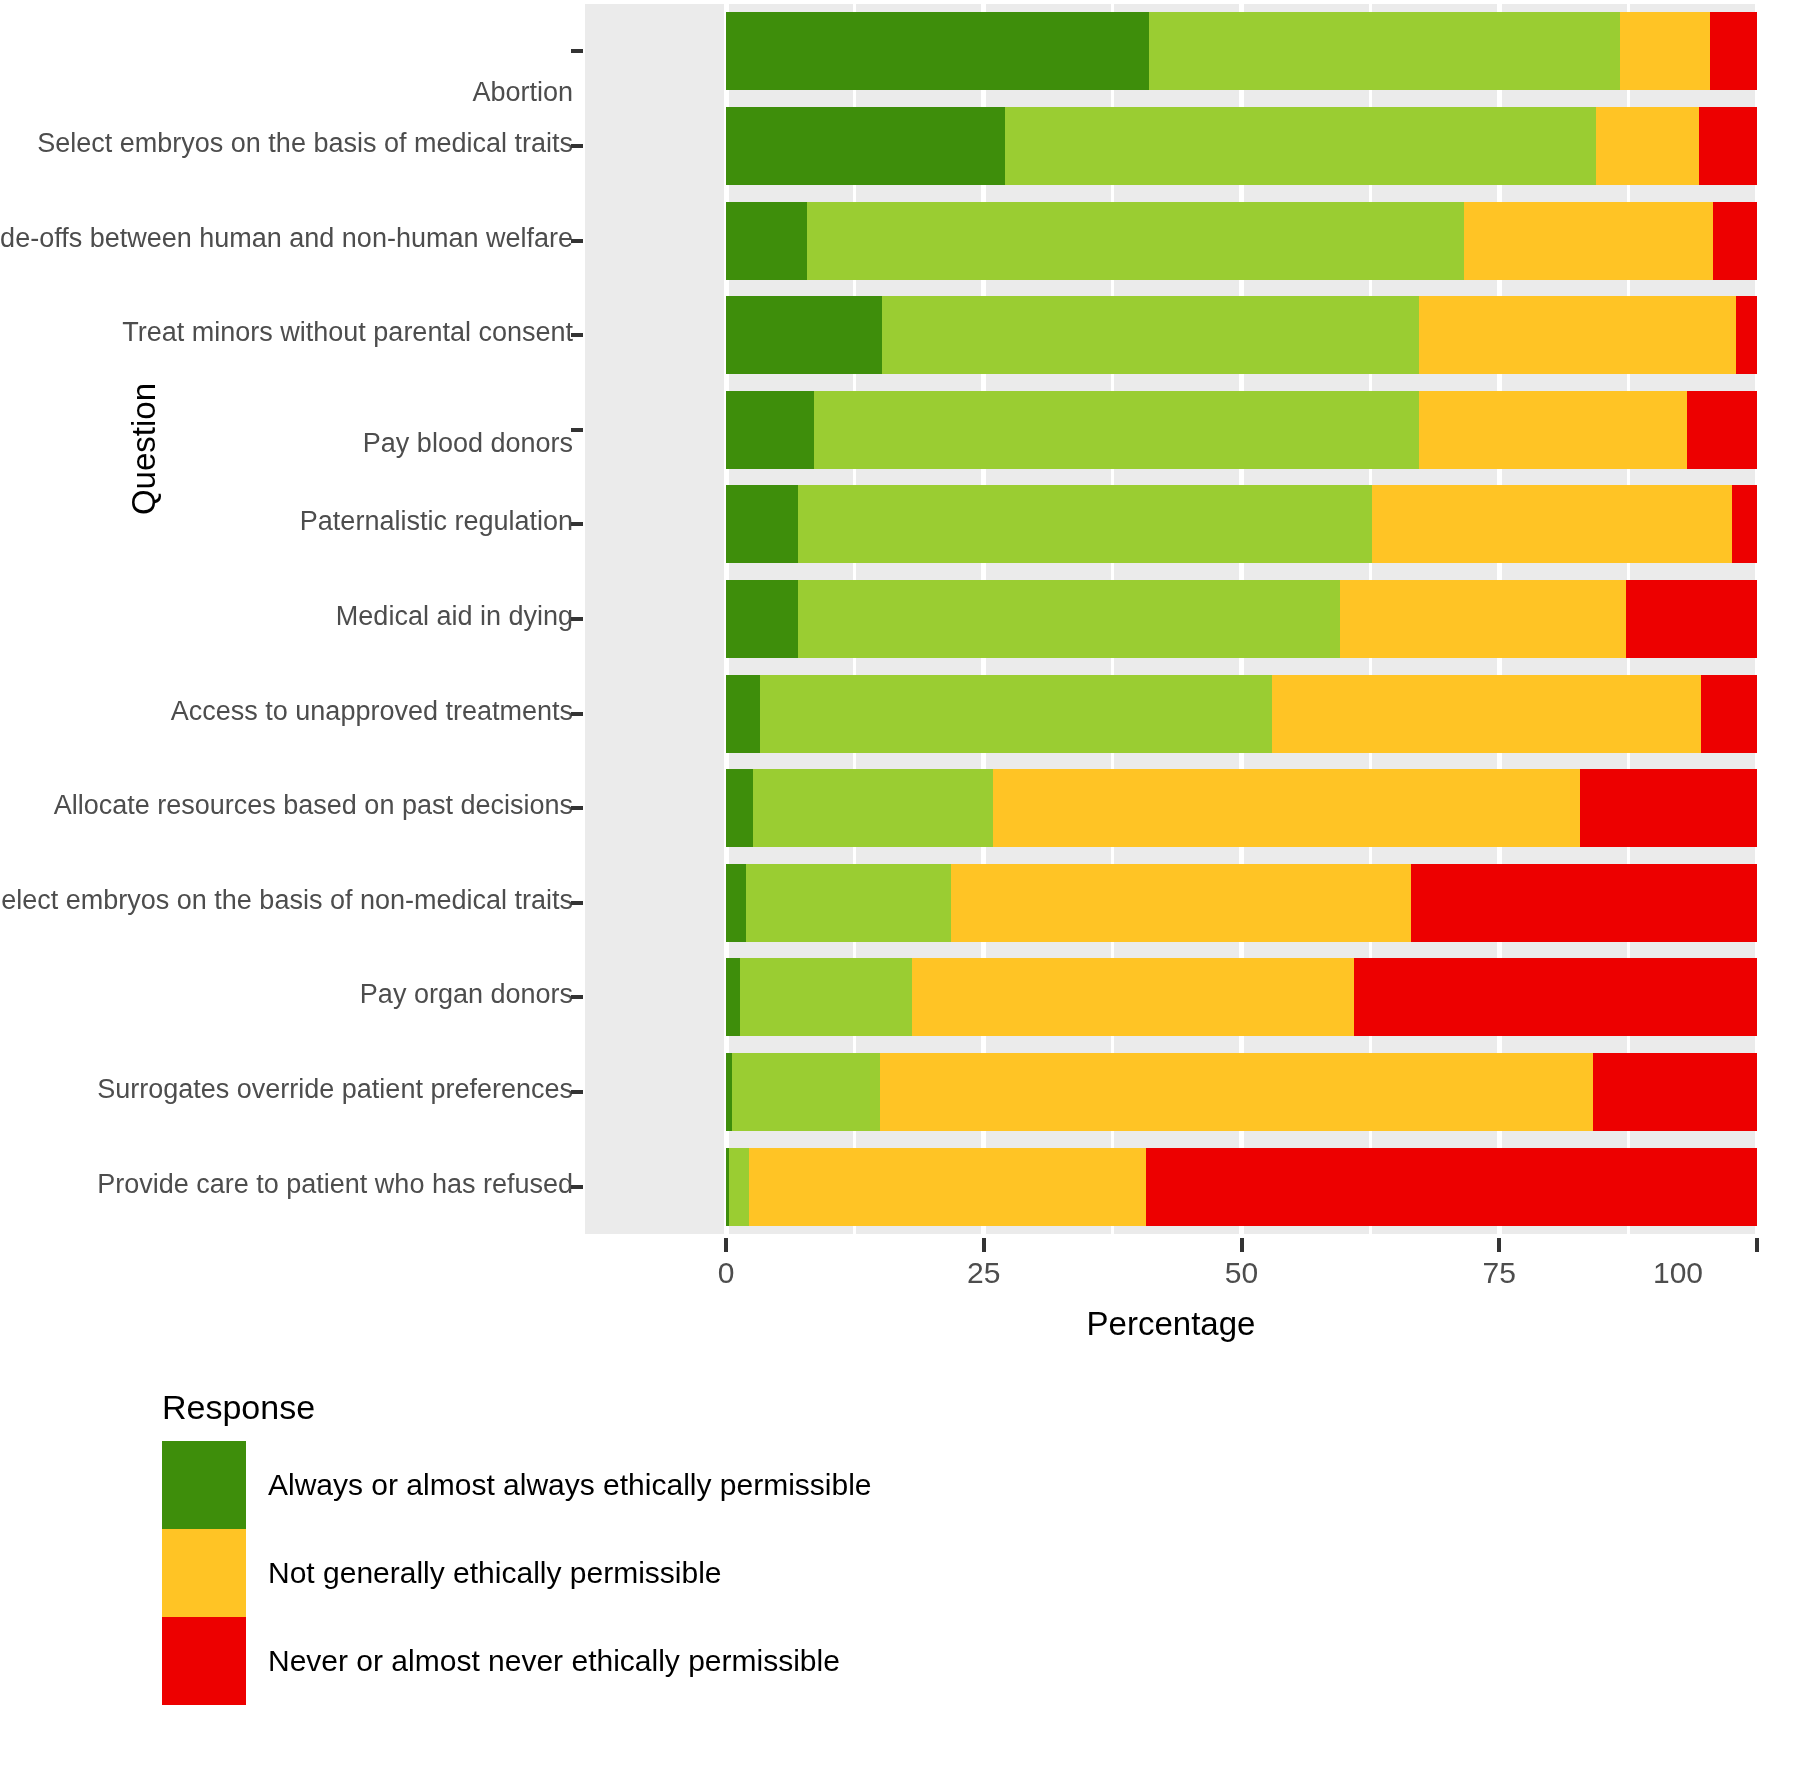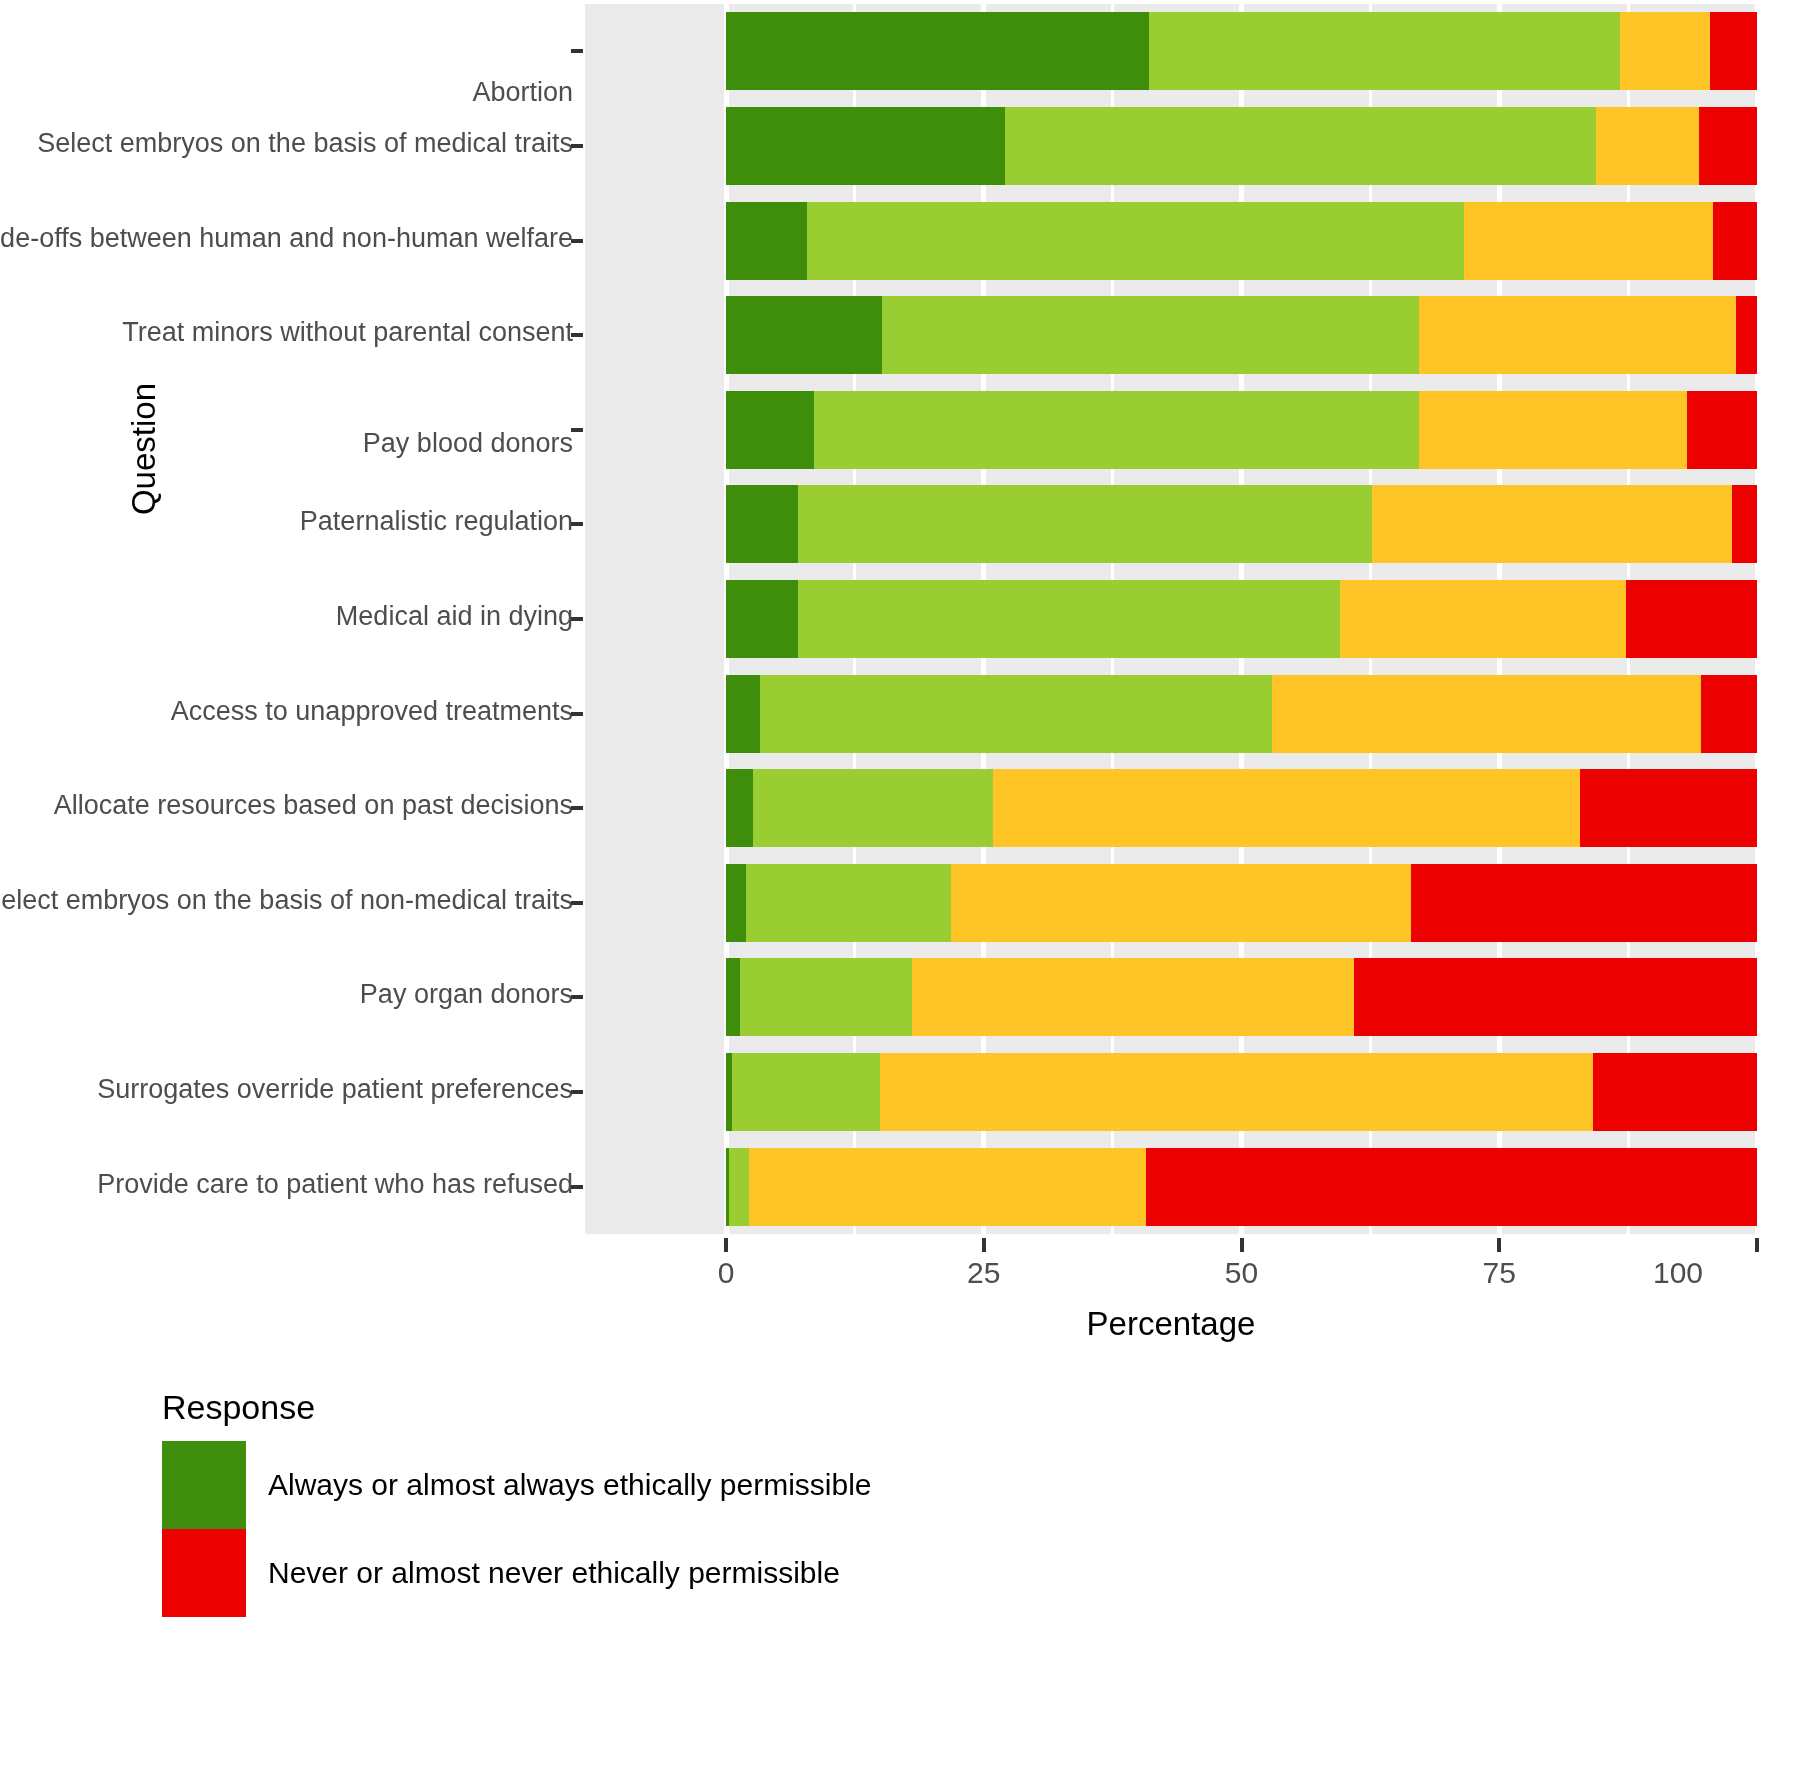--- a/index.html
+++ b/index.html
@@ -240,19 +240,23 @@
   <div class="xlab">Percentage</div>
 
   <div class="legend">
     <div class="legend-title">Response</div>
     <div id="legend-items">
         <div class="legend-row">
           <div class="legend-swatch" style="background: rgb(62, 142, 11);"></div>
           <div class="legend-label">Always or almost always ethically permissible</div>
         </div>
         <div class="legend-row">
+          <div class="legend-swatch" style="background: rgb(255, 196, 37);"></div>
+          <div class="legend-label">Not generally ethically permissible</div>
+        </div>
+        <div class="legend-row">
           <div class="legend-swatch" style="background: rgb(237, 0, 0);"></div>
           <div class="legend-label">Never or almost never ethically permissible</div>
         </div>
       </div>
   </div>
 
 </div>
 
 </body></html>

